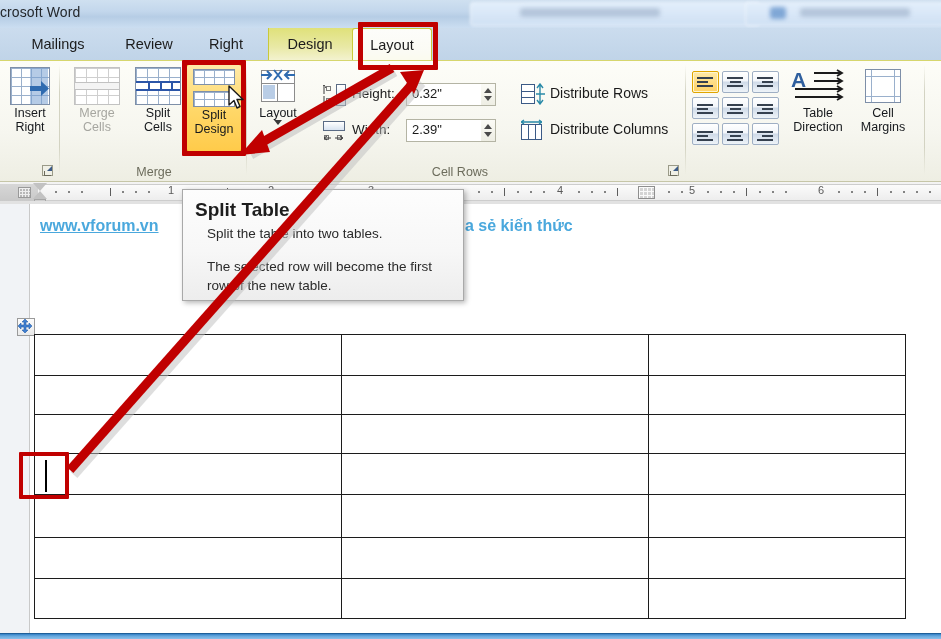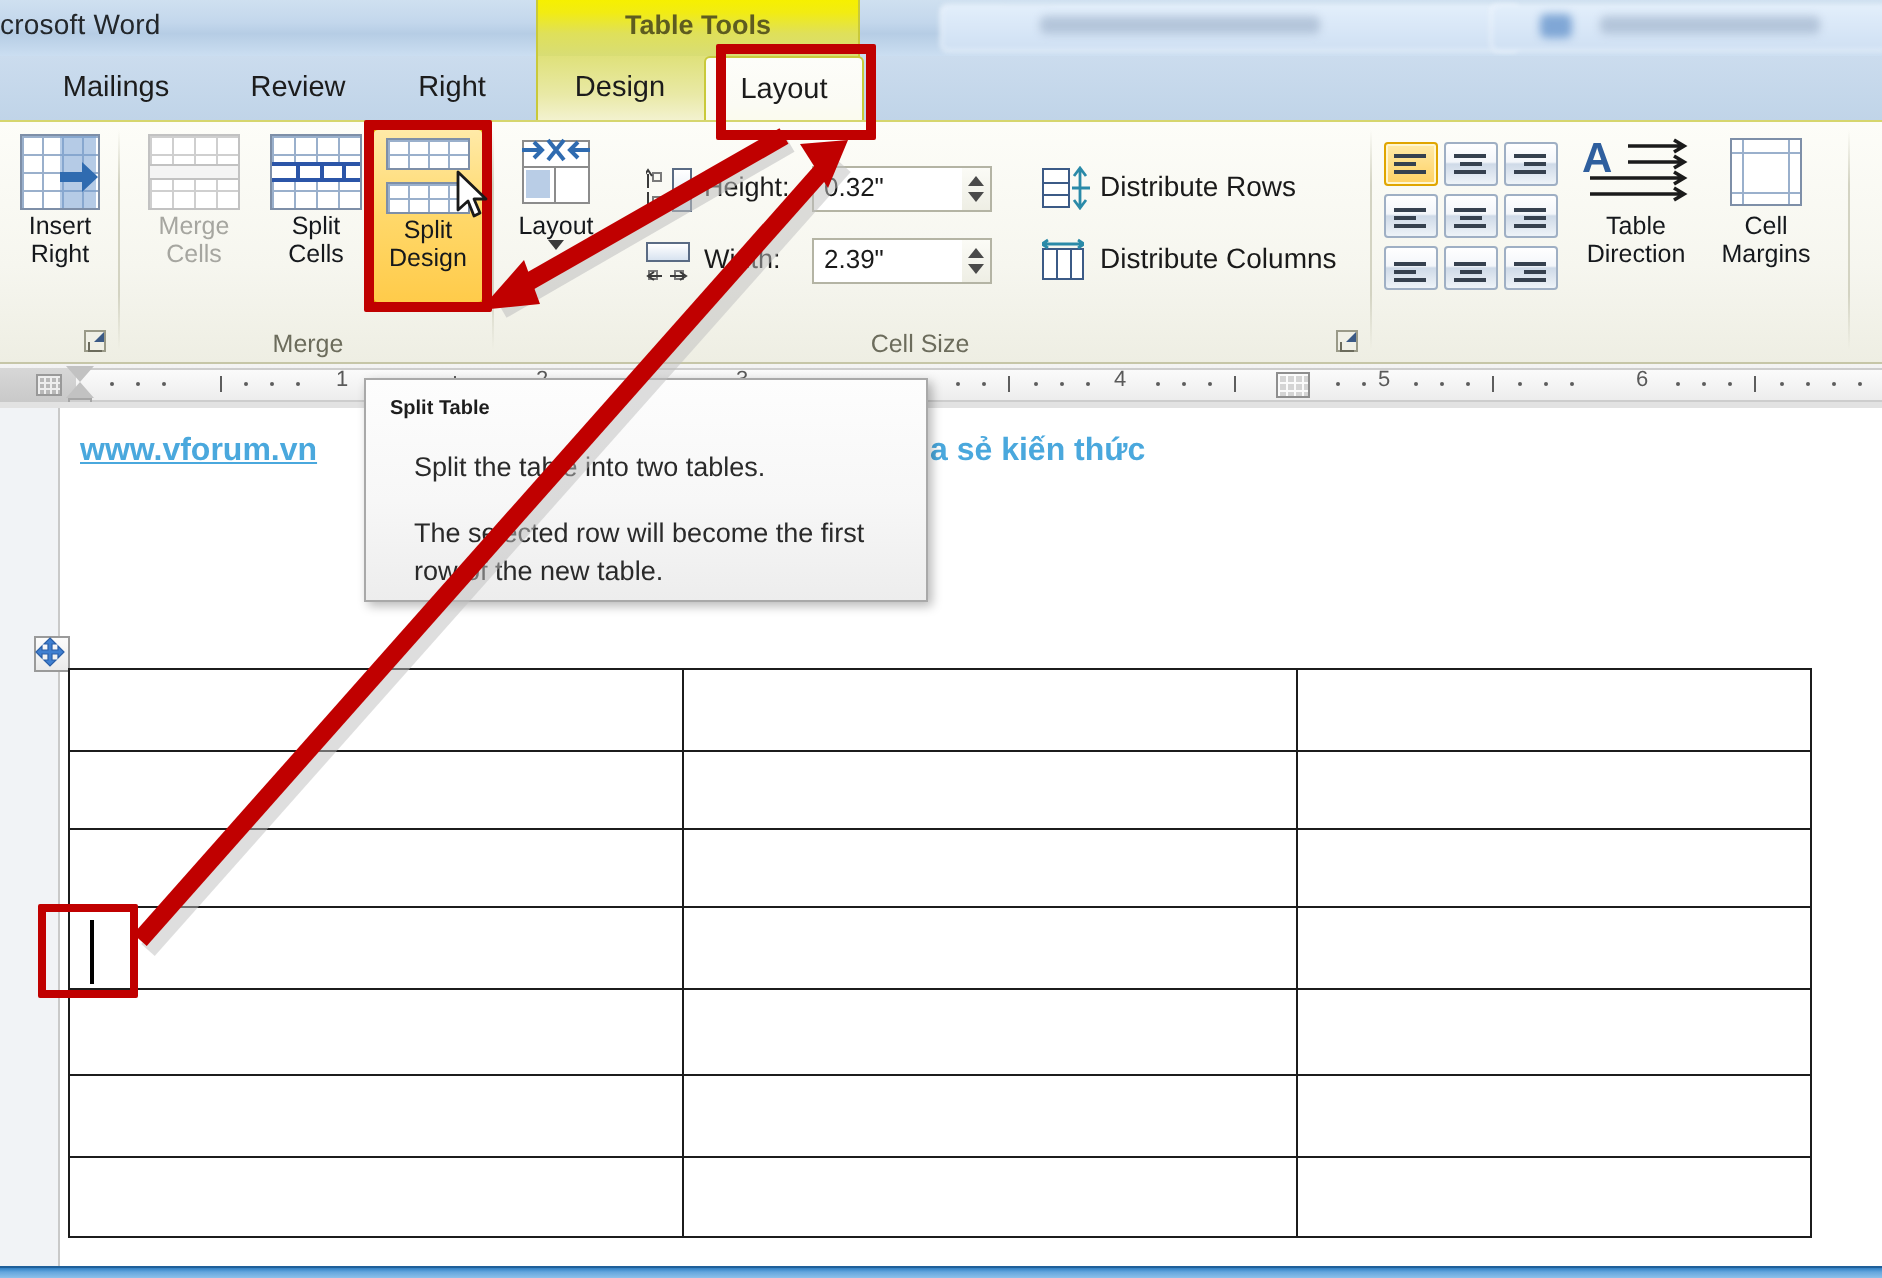--- a/index.html
+++ b/index.html
@@ -213,21 +213,21 @@
 
   
   .tooltip {
     position: absolute; left: 182px; top: 189px; width: 282px; height: 112px;
     background: linear-gradient(to bottom,#fdfdfd 0%,#f7f7f7 55%,#ededed 100%);
     border: 1px solid #a9a9a9;
     box-shadow: 2px 2px 5px rgba(0,0,0,.28);
   }
   .tt-title {
     position: absolute; left: 12px; top: 9px;
-    font-size: 10px; font-weight: bold; color: #1d1d1d;
+    font-size: 19px; font-weight: bold; color: #1d1d1d;
   }
   .tt-body {
     position: absolute; left: 24px; top: 34px; width: 248px;
     font-size: 13.5px; color: #2a2a2a; line-height: 19px;
   }
   .tt-body p + p { margin-top: 14px; }
 
   
   .annobox {
     position: absolute; border: 5px solid #c00000; border-radius: 1px;
@@ -253,23 +253,20 @@
   <div class="titlebar">
     <div class="tb-ghost" style="left:500px;top:6px;width:28px;height:14px;"></div>
     <div class="tb-ghost2" style="left:470px;top:2px;width:290px;height:24px;"></div>
     <div class="tb-ghost" style="left:520px;top:8px;width:140px;height:9px;"></div>
     <div class="tb-ghost2" style="left:745px;top:2px;width:200px;height:24px;"></div>
     <div class="tb-ghost" style="left:800px;top:8px;width:110px;height:9px;"></div>
     <div class="tb-ghost" style="left:770px;top:7px;width:16px;height:12px;background:rgba(90,140,200,.7);"></div>
     <div class="tb-text">crosoft Word</div>
   </div>
 
-  <div class="ctx-banner">
-    <div class="ctx-label">Table Tools</div>
-  </div>
 
   <div class="tabrow">
     <div class="tabrow-ctx"></div>
     <div class="tab" style="left:110px;width:78px;">Review</div>
     <div class="tab" style="left:14px;width:88px;">Mailings</div>
     <div class="tab" style="left:192px;width:68px;">Right</div>
     <div class="tab" style="left:274px;width:72px;">Design</div>
     <div class="tab active" style="left:352px;width:80px;">Layout</div>
   </div>
 
@@ -382,21 +379,21 @@
     <div style="position:absolute;left:521px;top:58px;width:23px;height:22px;">
       <div style="position:absolute;left:0;top:5px;width:21px;height:16px;border:1px solid #3b5a86;background:#fff;"></div>
       <div style="position:absolute;left:7px;top:6px;width:1px;height:14px;background:#3b5a86;"></div>
       <div style="position:absolute;left:14px;top:6px;width:1px;height:14px;background:#3b5a86;"></div>
       <svg viewBox="0 0 21 6" style="position:absolute;left:0;top:0;width:21px;height:6px;">
           <path d="M1 3 L20 3 M3 1 L0 3 L3 5 M18 1 L21 3 L18 5" stroke="#2a8aa8" stroke-width="1.4" fill="none"></path>
         </svg>
     </div>
     <div class="lbltext" style="left:550px;top:60px;font-size:14px;">Distribute Columns</div>
 
-    <div class="grp-label" style="left:250px;width:420px;">Cell Size</div>
+    <div class="grp-label" style="left:250px;width:420px;">Cell Rows</div>
     <div class="dlg-launcher" style="left:668px;bottom:5px;"></div>
     <div class="grp-sep" style="left:685px;"></div>
 
     <div class="align-btn sel" style="left:692px;top:10px;">
       <i style="top:5px;width:16px;"></i>
         <i style="top:9px;width:11px;"></i>
         <i style="top:13px;width:16px;"></i>
     </div>
     <div class="align-btn" style="left:722px;top:10px;">
       <i style="top:5px;width:16px;"></i>

